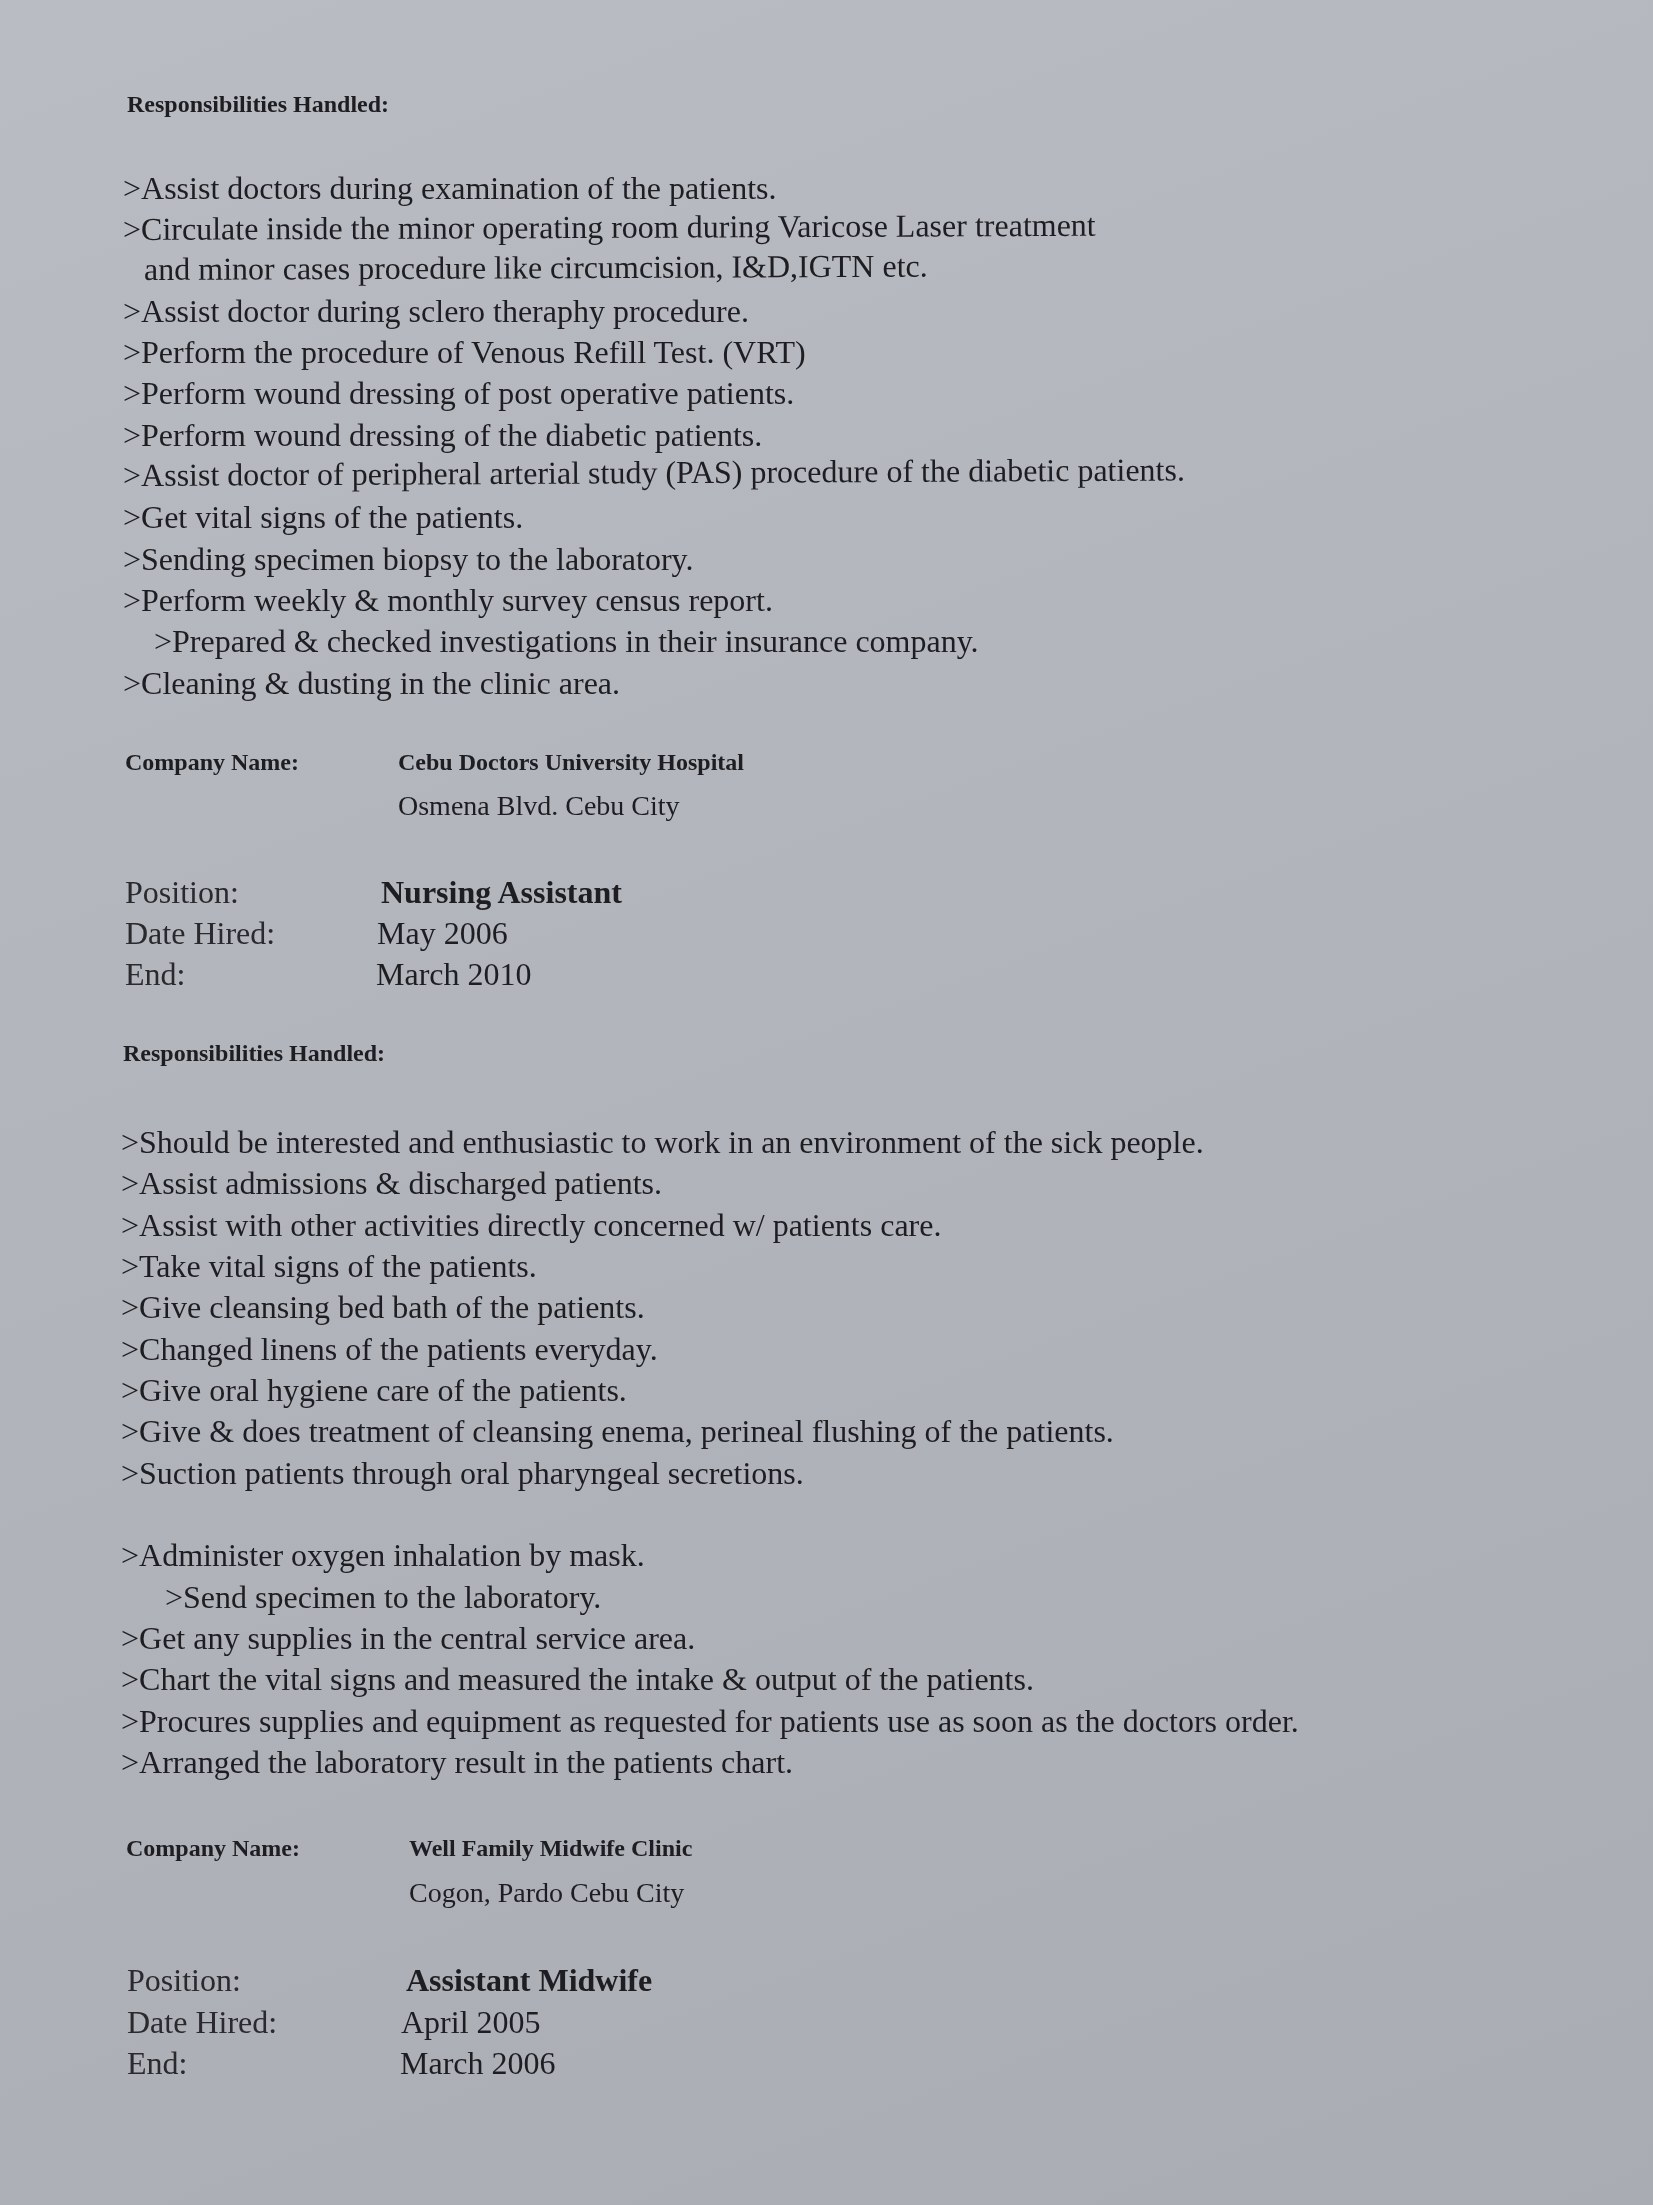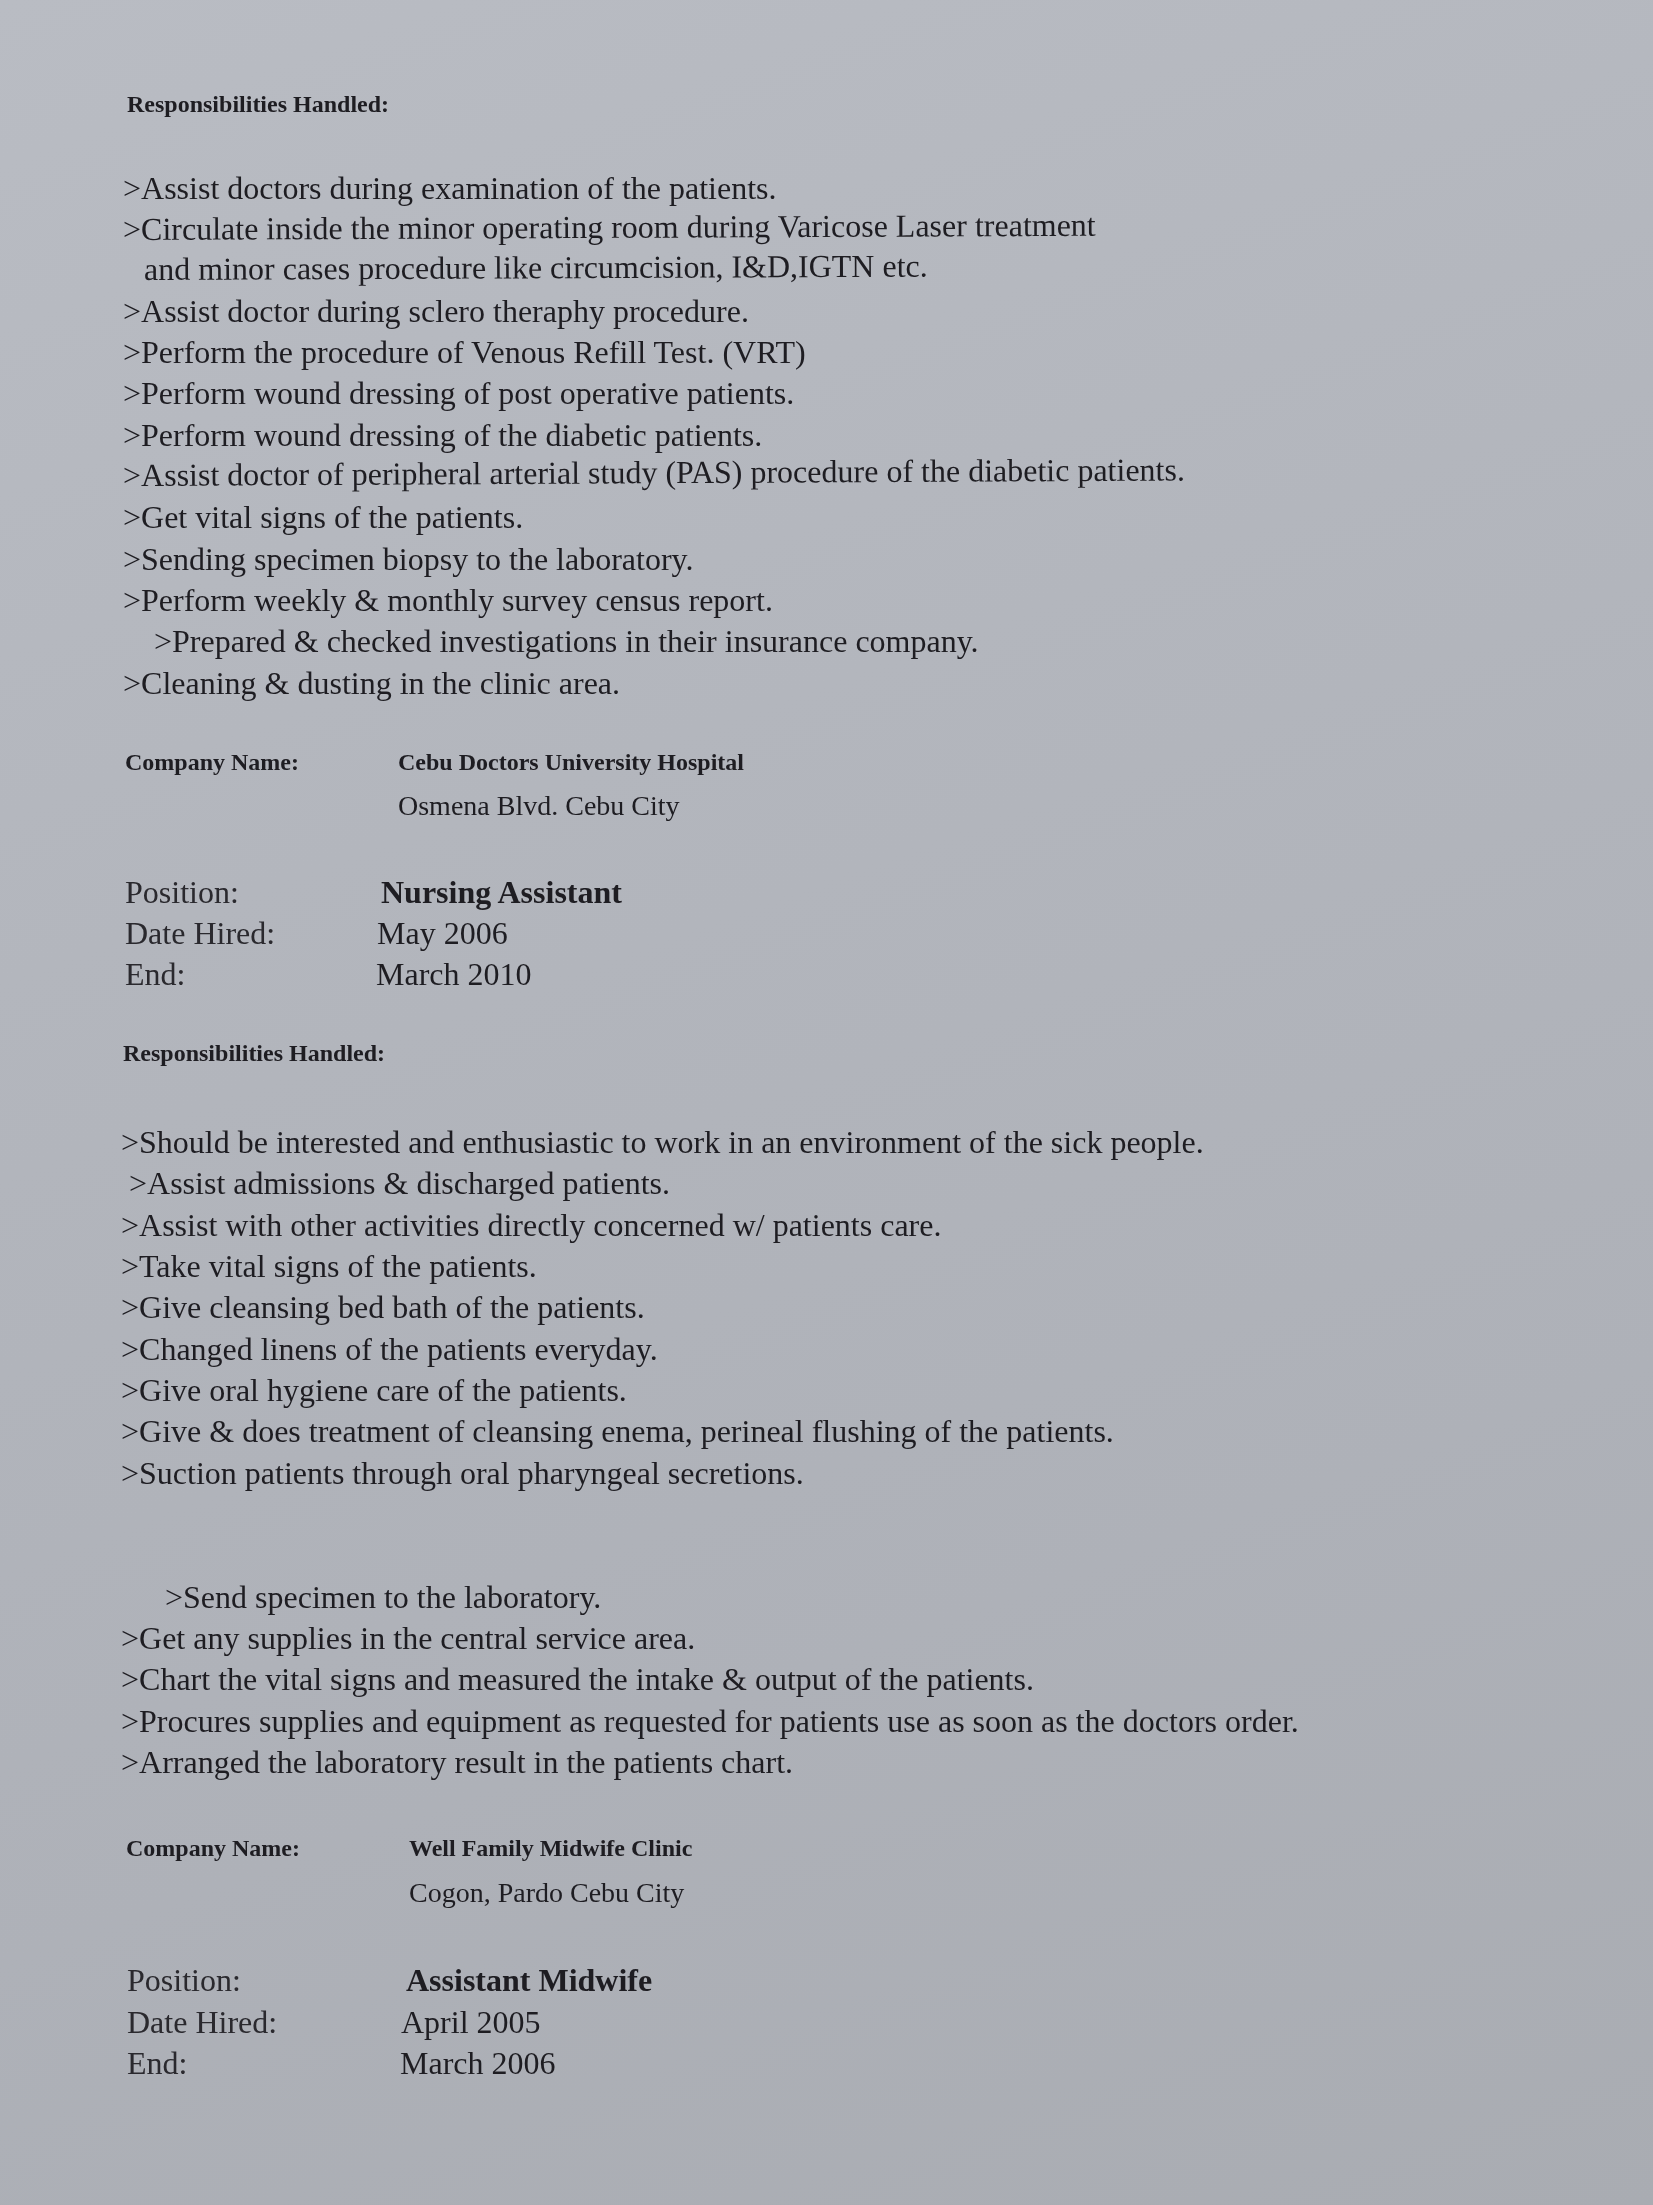--- a/index.html
+++ b/index.html
@@ -48,28 +48,29 @@
   <div class="abs lbl" style="left:125px; top:874px;">Position:</div>
   <div class="abs val bold" style="left:381px; top:874px;">Nursing Assistant</div>
   <div class="abs lbl" style="left:125px; top:915px;">Date Hired:</div>
   <div class="abs val" style="left:377px; top:915px;">May 2006</div>
   <div class="abs lbl" style="left:125px; top:956px;">End:</div>
   <div class="abs val" style="left:376px; top:956px;">March 2010</div>
 
   <div class="abs h" style="left:123px; top:1040px;">Responsibilities Handled:</div>
 
   <div class="abs bullet" style="left:121px; top:1124px;">&gt;Should be interested and enthusiastic to work in an environment of the sick people.</div>
-  <div class="abs bullet" style="left:121px; top:1165px;margin-left:8px;">&gt;Assist admissions &amp; discharged patients.</div>
+  <div class="abs bullet" style="left:121px; top:1165px;">&gt;Assist admissions &amp; discharged patients.</div>
   <div class="abs bullet" style="left:121px; top:1207px;">&gt;Assist with other activities directly concerned w/ patients care.</div>
   <div class="abs bullet" style="left:121px; top:1248px;">&gt;Take vital signs of the patients.</div>
   <div class="abs bullet" style="left:121px; top:1289px;">&gt;Give cleansing bed bath of the patients.</div>
   <div class="abs bullet" style="left:121px; top:1331px;">&gt;Changed linens of the patients everyday.</div>
   <div class="abs bullet" style="left:121px; top:1372px;">&gt;Give oral hygiene care of the patients.</div>
   <div class="abs bullet" style="left:121px; top:1413px;font-family:Liberation Serif, serif;">&gt;Give &amp; does treatment of cleansing enema, perineal flushing of the patients.</div>
   <div class="abs bullet" style="left:121px; top:1455px;">&gt;Suction patients through oral pharyngeal secretions.</div>
+  <div class="abs bullet" style="left:121px; top:1537px;">&gt;Administer oxygen inhalation by mask.</div>
   <div class="abs bullet" style="left:121px; top:1579px;margin-left:44px;">&gt;Send specimen to the laboratory.</div>
   <div class="abs bullet" style="left:121px; top:1620px;">&gt;Get any supplies in the central service area.</div>
   <div class="abs bullet" style="left:121px; top:1661px;">&gt;Chart the vital signs and measured the intake &amp; output of the patients.</div>
   <div class="abs bullet" style="left:121px; top:1703px;">&gt;Procures supplies and equipment as requested for patients use as soon as the doctors order.</div>
   <div class="abs bullet" style="left:121px; top:1744px;">&gt;Arranged the laboratory result in the patients chart.</div>
 
   <div class="abs h" style="left:126px; top:1835px;">Company Name:</div>
   <div class="abs h" style="left:409px; top:1835px;">Well Family Midwife Clinic</div>
   <div class="abs t" style="left:409px; top:1877px;">Cogon, Pardo Cebu City</div>
 

